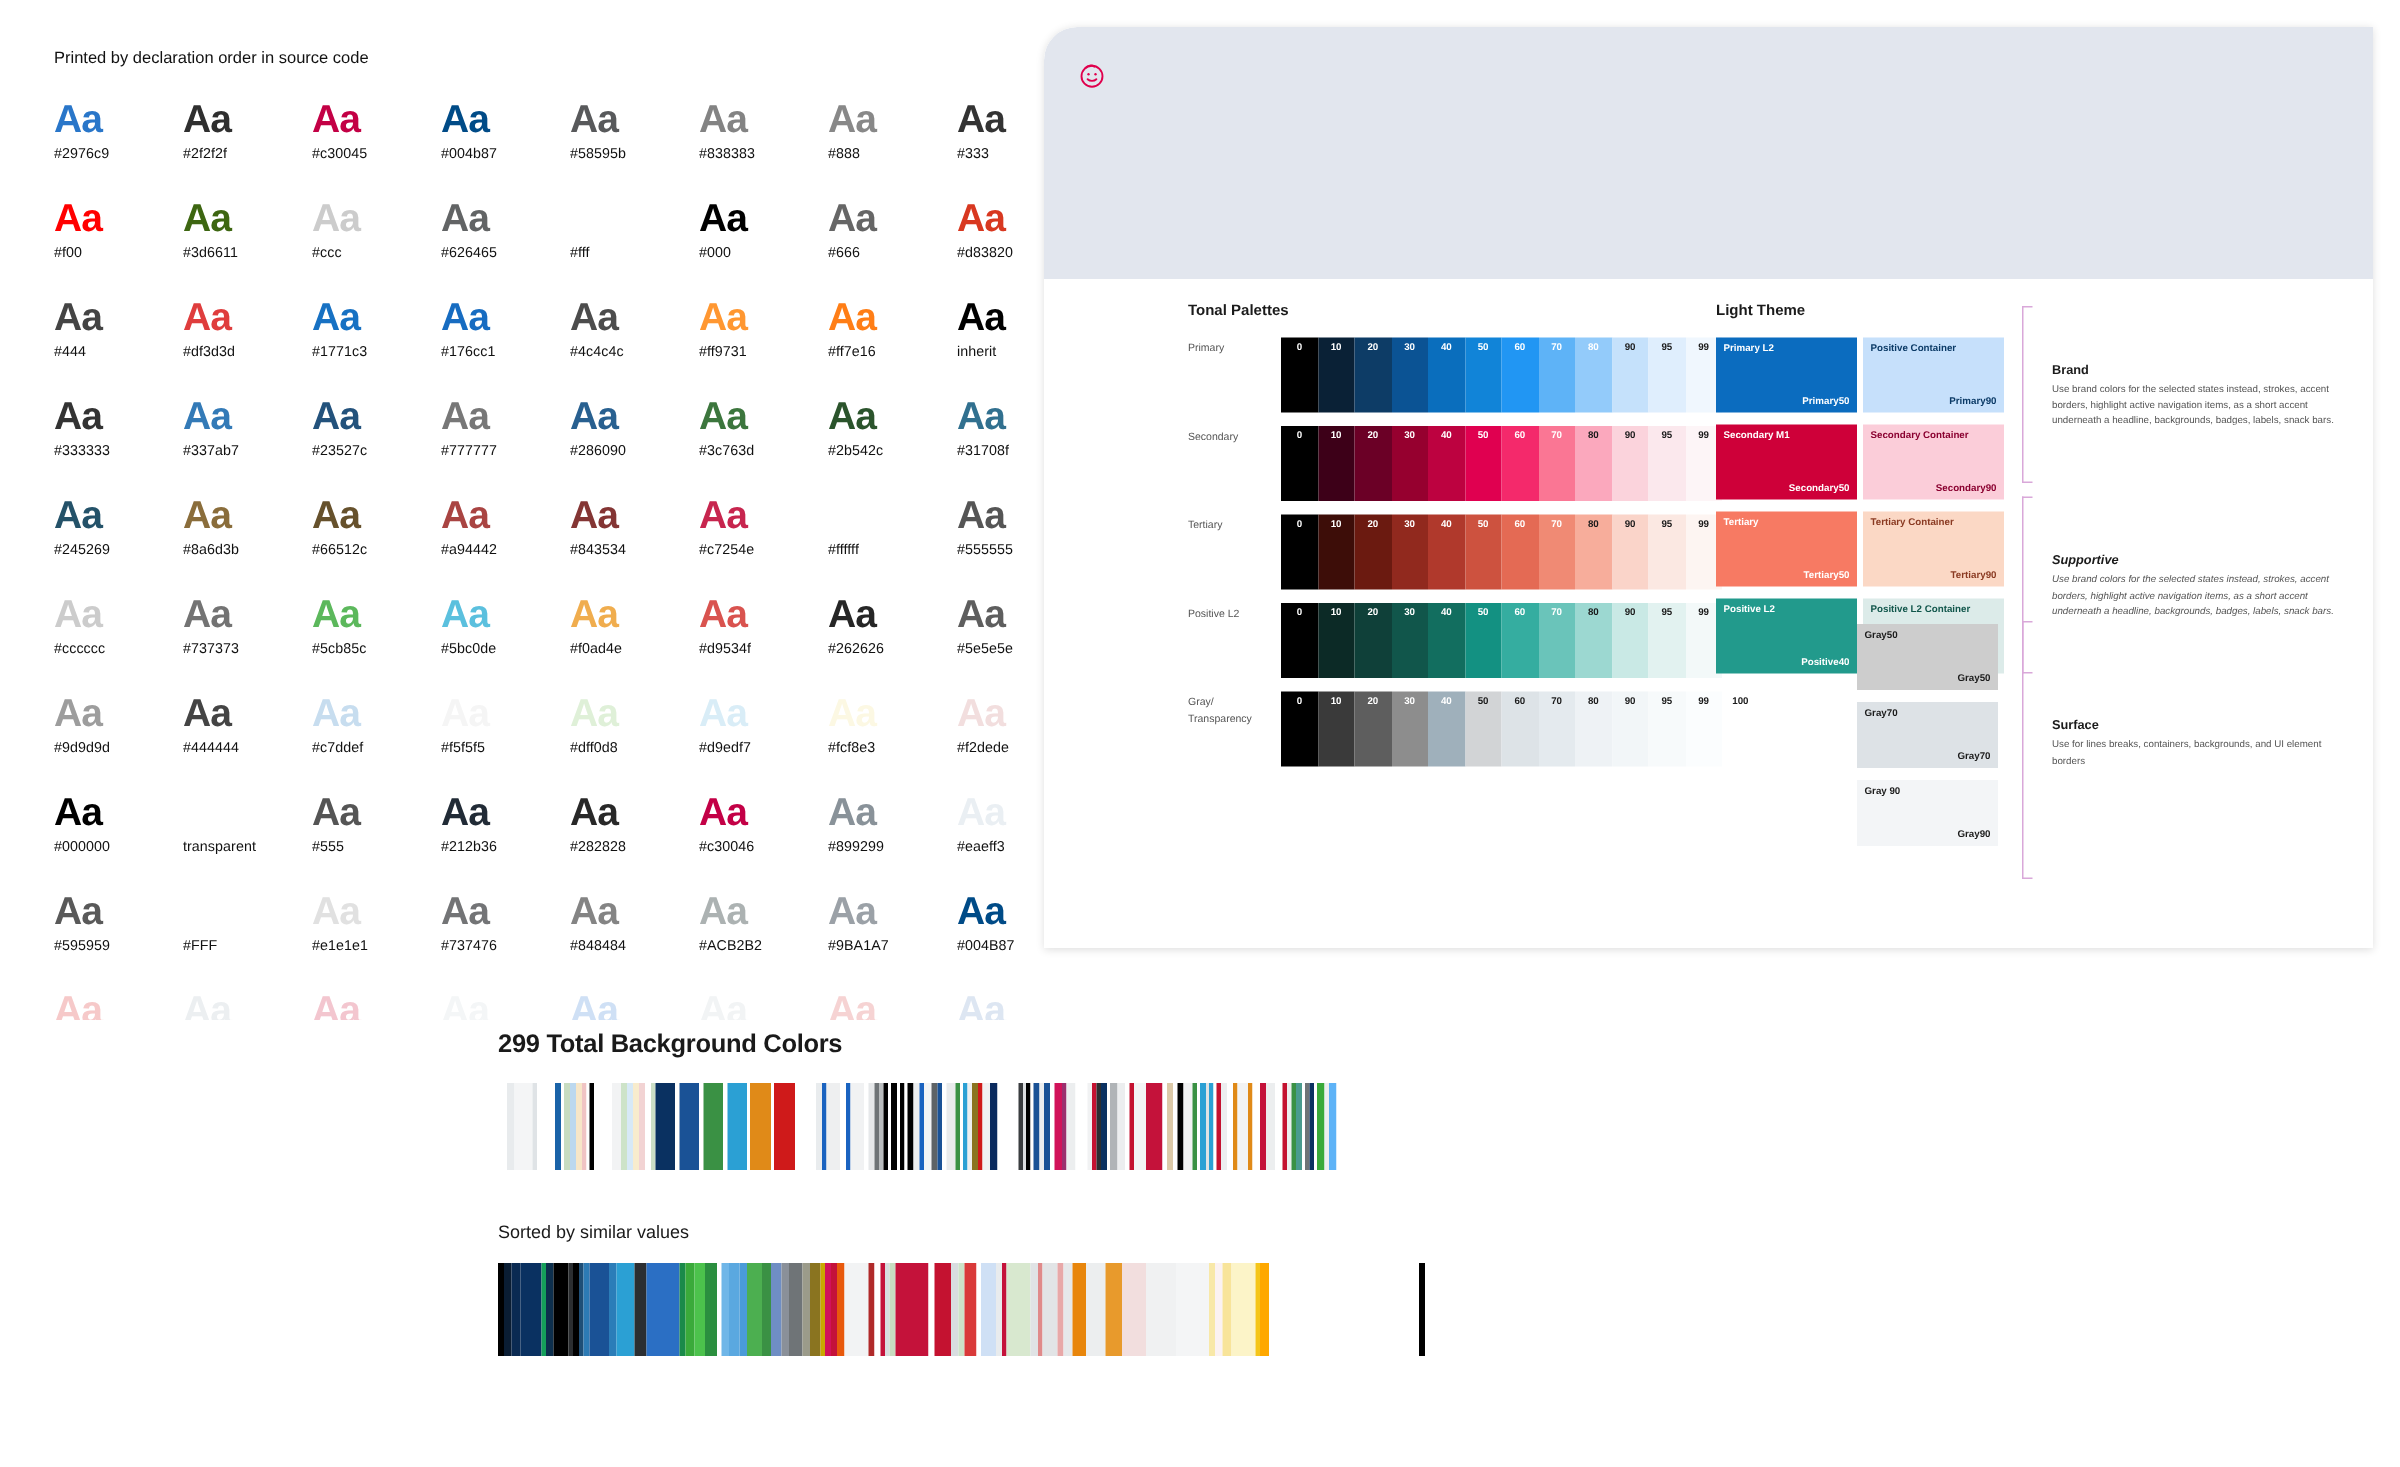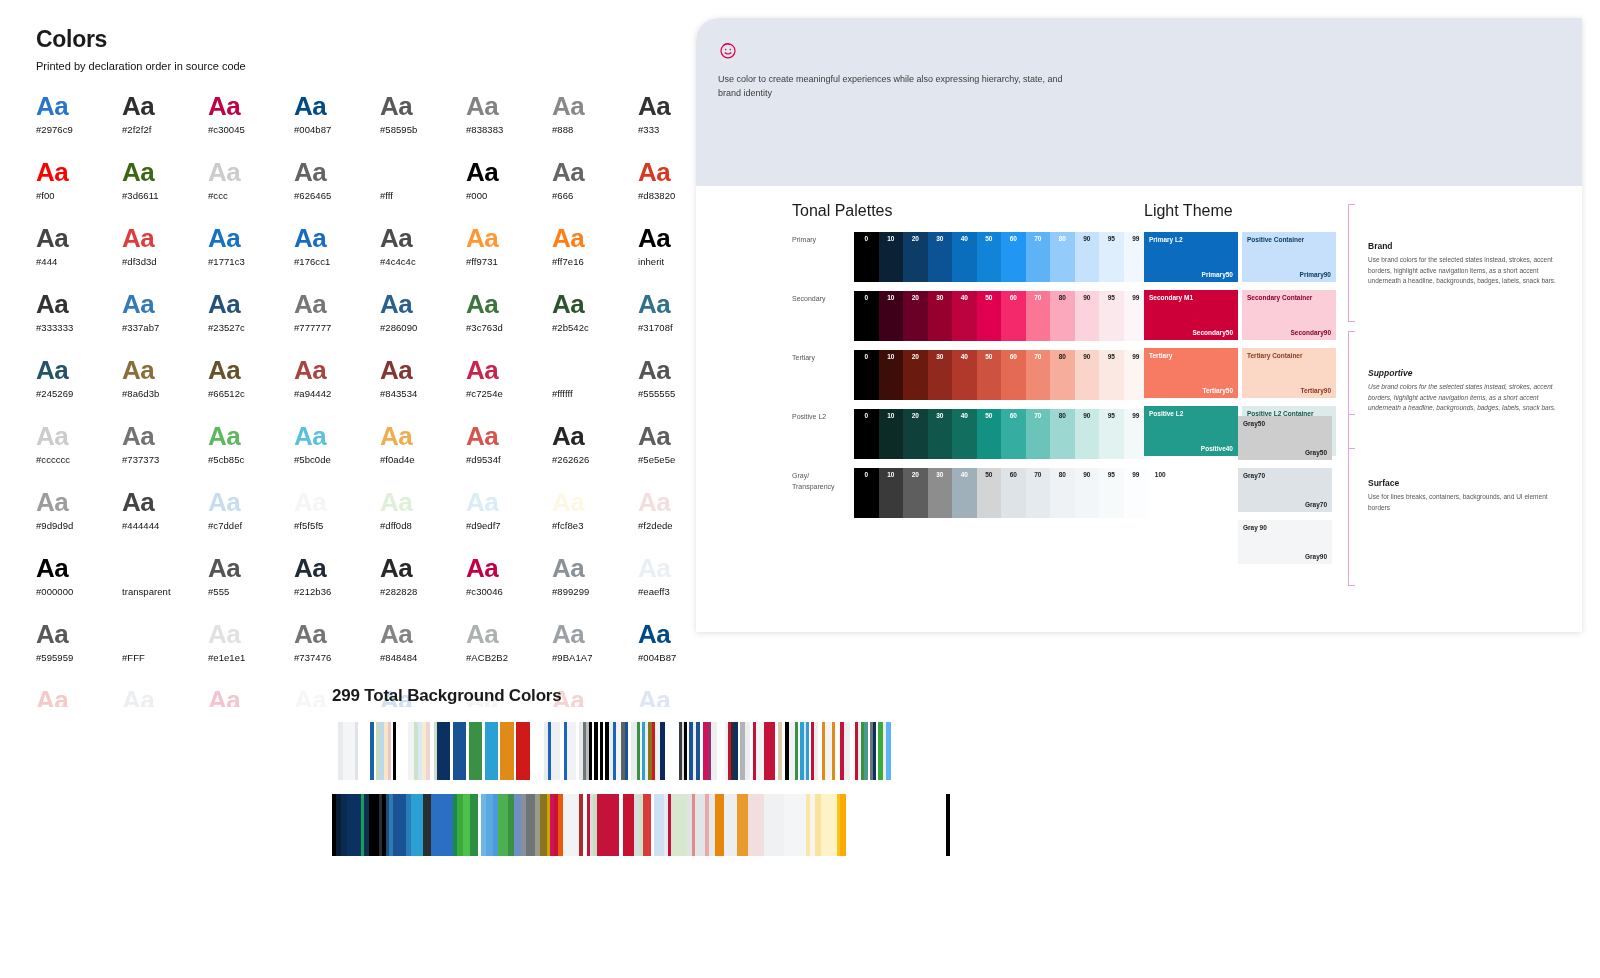--- a/index.html
+++ b/index.html
@@ -51,21 +51,21 @@
     font-size: 31px; font-weight: 300; color: #1b1b1b;
     margin-top: 26px; letter-spacing: -0.2px;
   }
   #guidance-desc {
     font-size: 9px; color: #3c3c3c; margin-top: 13px;
     line-height: 1.55; max-width: 350px;
   }
 
   #guidance-body { position: relative; padding: 26px 0 0 0; height: 446px; }
 
-  .sec-head { font-size: 16px; font-weight: normal; color: #1b1b1b; }
+  .sec-head { font-size: 10px; font-weight: bold; color: #1b1b1b; }
 
   
   #tonal-block { position: absolute; left: 96px; top: 16px; width: 400px; }
   #tonal-rows { margin-top: 12px; }
   .tonal-row { display: flex; align-items: flex-start; margin-bottom: 9px; }
   .tonal-label {
     width: 62px; font-size: 7px; color: #555; line-height: 1.5;
     padding-top: 3px; flex-shrink: 0;
   }
   .tonal-strip { display: flex; height: 50px; }
@@ -117,21 +117,20 @@
   #sorted-label-wrap { margin-top: 34px; }
   #strip-sorted { height: 62px; margin-top: 14px; }
   #strip-sorted .bar { height: 62px; }
 </style>
 </head>
 <body>
 
 <div class="page">
 
   <section id="colors-panel">
-    <h1 id="colors-title">Colors</h1>
     <p id="colors-sub">Printed by declaration order in source code</p>
     <div id="swatch-grid">
         <div class="swatch">
           <div class="aa" style="color: rgb(41, 118, 201);">Aa</div>
           <div class="hex">#2976c9</div>
         </div>
         <div class="swatch">
           <div class="aa" style="color: rgb(47, 47, 47);">Aa</div>
           <div class="hex">#2f2f2f</div>
         </div>
@@ -447,21 +446,20 @@
     <header id="guidance-hero">
       <span id="brand-logo">
         <svg viewBox="0 0 24 24" width="20" height="20">
           <circle cx="12" cy="13" r="8.4" fill="none" stroke="#e0004d" stroke-width="1.5"></circle>
           <path d="M6.6 6.4c1.8-2.1 5.2-2.6 7.4-1.1" fill="none" stroke="#e0004d" stroke-width="1.5" stroke-linecap="round"></path>
           <circle cx="9.2" cy="11.4" r="0.95" fill="#e0004d"></circle>
           <circle cx="14.8" cy="11.4" r="0.95" fill="#e0004d"></circle>
           <path d="M8.5 15.4c1.9 1.7 5.1 1.7 7 0" fill="none" stroke="#e0004d" stroke-width="1.5" stroke-linecap="round"></path>
         </svg>
       </span>
-      <p id="guidance-desc">Use color to create meaningful experiences while also expressing hierarchy, state, and brand identity</p>
     </header>
 
     <div id="guidance-body">
 
       <div id="tonal-block">
         <div class="sec-head">Tonal Palettes</div>
         <div id="tonal-rows">
             <div class="tonal-row">
               <div class="tonal-label">Primary</div>
               <div class="tonal-strip">
@@ -893,20 +891,23 @@
         <div class="bar" style="width: 4px; background: rgb(74, 155, 142);"></div>
         <div class="bar" style="width: 2px; background: rgb(255, 255, 255);"></div>
         <div class="bar" style="width: 3px; background: rgb(111, 116, 119);"></div>
         <div class="bar" style="width: 3px; background: rgb(10, 49, 97);"></div>
         <div class="bar" style="width: 2px; background: rgb(255, 255, 255);"></div>
         <div class="bar" style="width: 5px; background: rgb(58, 170, 58);"></div>
         <div class="bar" style="width: 3px; background: rgb(236, 238, 239);"></div>
         <div class="bar" style="width: 5px; background: rgb(94, 179, 247);"></div>
         <div class="bar" style="width: 4px; background: rgb(255, 255, 255);"></div>
       </div>
+    <div id="sorted-label-wrap">
+      <p id="bg-sub2">Sorted by similar values</p>
+    </div>
     <div id="strip-sorted" class="strip-wrap">
         <div class="bar" style="width: 4px; background: rgb(0, 0, 0);"></div>
         <div class="bar" style="width: 5px; background: rgb(10, 29, 51);"></div>
         <div class="bar" style="width: 6px; background: rgb(10, 42, 82);"></div>
         <div class="bar" style="width: 14px; background: rgb(10, 49, 97);"></div>
         <div class="bar" style="width: 3px; background: rgb(20, 160, 90);"></div>
         <div class="bar" style="width: 5px; background: rgb(13, 47, 77);"></div>
         <div class="bar" style="width: 10px; background: rgb(0, 0, 0);"></div>
         <div class="bar" style="width: 3px; background: rgb(43, 46, 49);"></div>
         <div class="bar" style="width: 4px; background: rgb(0, 0, 0);"></div>

